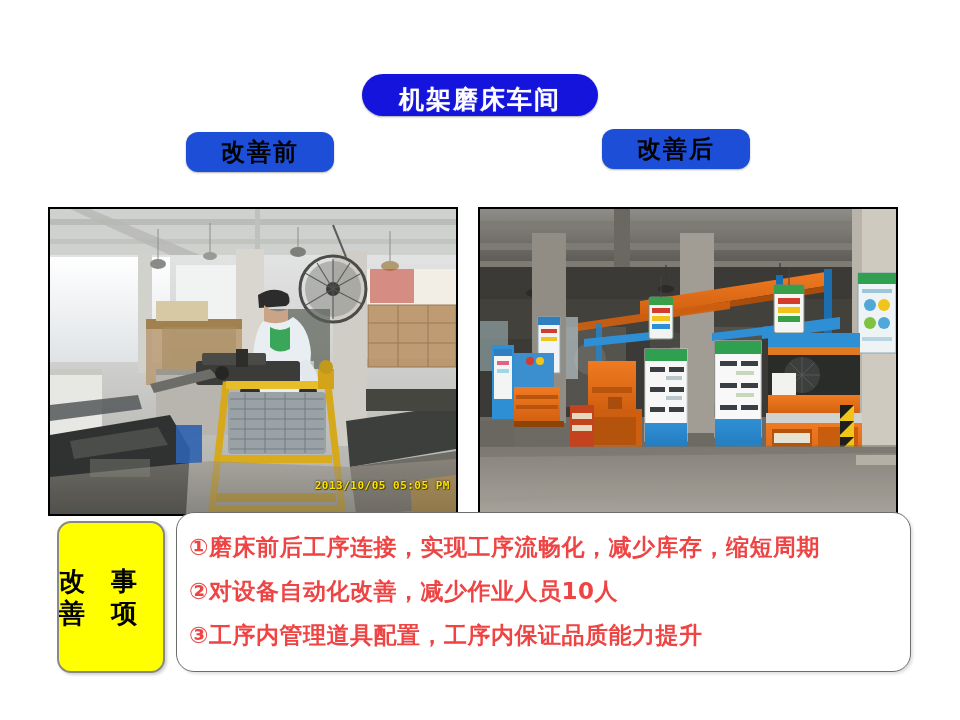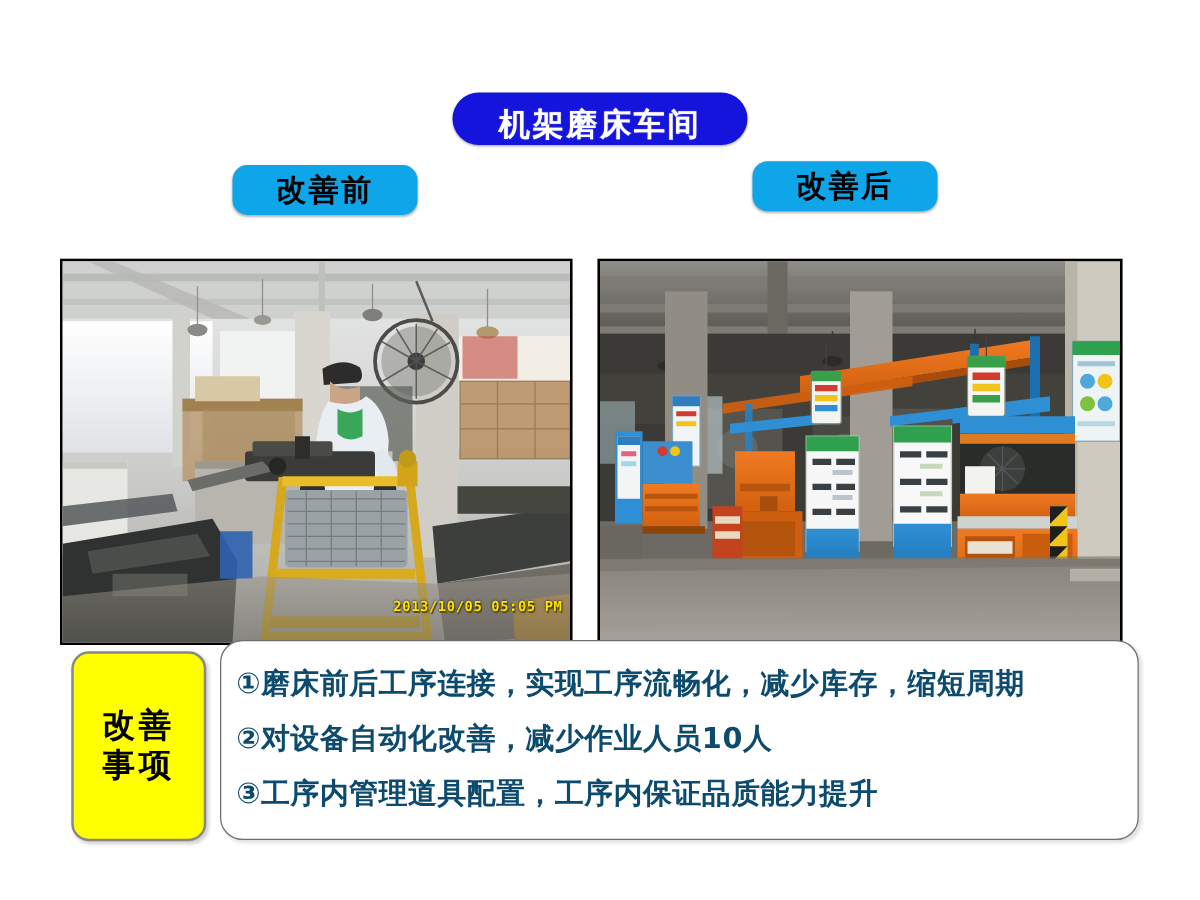--- a/index.html
+++ b/index.html
@@ -19,21 +19,21 @@
     box-shadow:0 1px 2px rgba(0,0,0,.35);
   }
   .title-pill span{
     color:#ffffff;font-size:25px;font-weight:bold;letter-spacing:2px;
     font-family:"DejaVu Sans","Liberation Sans",sans-serif;
     text-shadow:0 0 1px rgba(255,255,255,.6);
   }
 
   
   .cap-label{
-    position:absolute;height:40px;background:#0ea5e9;border-radius:12px;
+    position:absolute;height:40px;background:#1d4ed8;border-radius:12px;
     display:flex;align-items:center;justify-content:center;
     box-shadow:0 1px 2px rgba(0,0,0,.3);
   }
   .cap-label span{
     color:#000;font-size:24px;font-weight:bold;letter-spacing:2px;
   }
   #label-before{left:186px;top:132px;width:148px;}
   #label-after{left:602px;top:129px;width:148px;}
 
   
@@ -49,36 +49,36 @@
     color:#ffe400;font-size:11px;font-weight:bold;
     font-family:"DejaVu Sans Mono","Liberation Mono",monospace;
     text-shadow:0 0 2px #000,1px 1px 0 #6a5a00;
     letter-spacing:.5px;
   }
 
   
   #improve-box{
     position:absolute;left:57px;top:521px;width:104px;height:148px;
     background:#ffff00;border:2px solid #888;border-radius:14px;
-    display:flex;flex-direction:column;align-items:center;justify-content:center;
+    display:flex;flex-direction:row;align-items:center;justify-content:center;
     box-shadow:2px 2px 3px rgba(0,0,0,.18);
   }
   #improve-box .l{
     color:#000;font-size:26px;font-weight:bold;line-height:1.25;letter-spacing:3px;
   }
 
   
   #items-panel{
     position:absolute;left:176px;top:512px;width:735px;height:160px;
     border:1.5px solid #6d6d6d;border-radius:18px;background:#fff;
     box-shadow:2px 2px 3px rgba(0,0,0,.12);
     padding:12px 14px 0 12px;box-sizing:border-box;
   }
   .item-line{
-    color:#0c4a6e;font-size:23px;font-weight:bold;line-height:44px;
+    color:#ef4444;font-size:23px;font-weight:bold;line-height:44px;
     white-space:nowrap;letter-spacing:.5px;
   }
 </style>
 </head>
 <body>
 
 <div class="slide">
 
   <div class="title-pill">
     <span>机架磨床车间</span>

